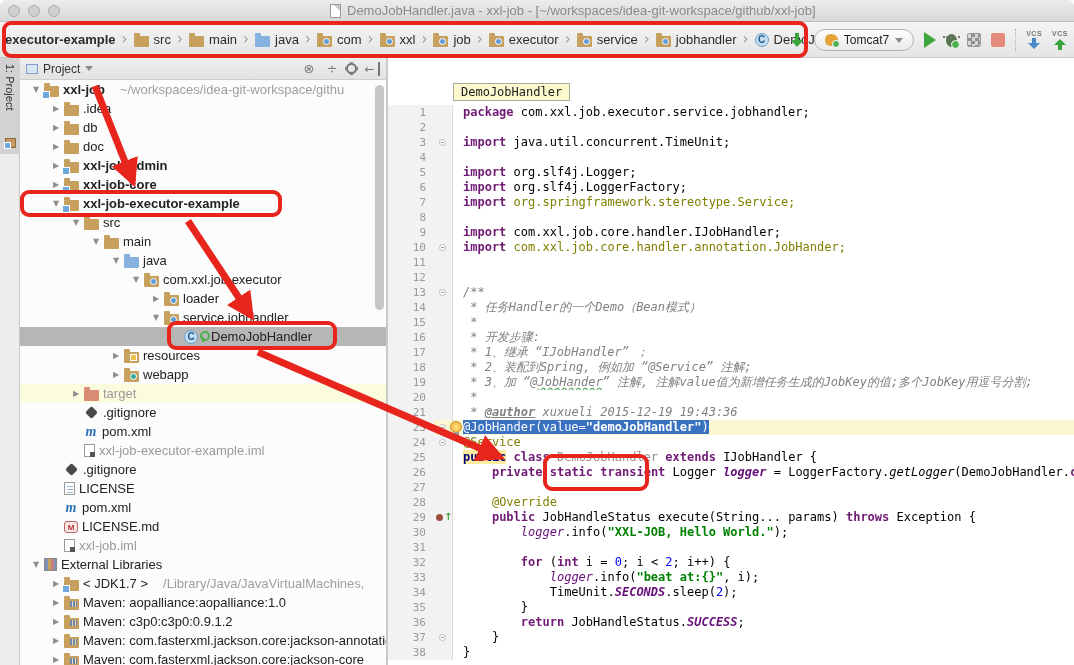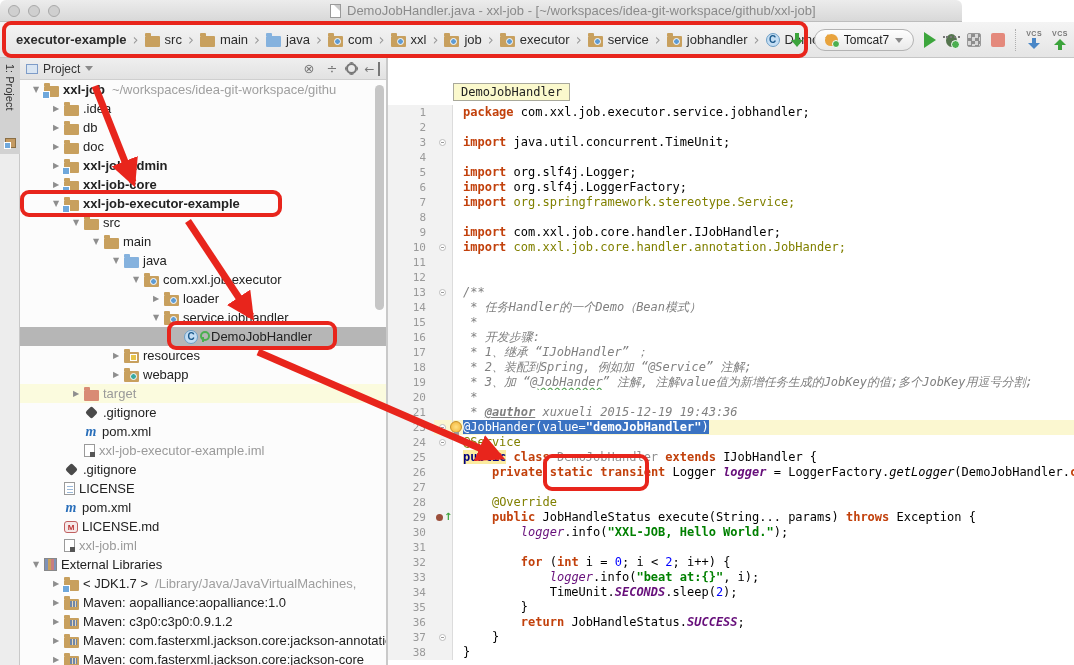--- a/index.html
+++ b/index.html
@@ -1,28 +1,28 @@
 <!DOCTYPE html>
 <html><head>
 <meta charset="utf-8">
 <style>
   *{margin:0;padding:0;box-sizing:border-box}
   html,body{width:1074px;height:665px;overflow:hidden;font-family:"Liberation Sans",sans-serif;background:#fff}
   .window{position:relative;width:1074px;height:665px;background:#fff;overflow:hidden}
 
   
-  .titlebar{position:absolute;left:0;top:0;width:962px;height:22px;background:linear-gradient(#ECECEC,#D8D8D8);border-bottom:1px solid #BDBDBD;border-radius:6px 6px 0 0;display:flex;align-items:center}
+  .titlebar{position:absolute;left:0;top:0;width:1074px;height:22px;background:linear-gradient(#ECECEC,#D8D8D8);border-bottom:1px solid #BDBDBD;border-radius:6px 6px 0 0;display:flex;align-items:center}
   .tl{width:12px;height:12px;border-radius:50%;background:#CFCFCF;border:1px solid #A9A9A9;margin-left:8px}
   .title-center{position:absolute;left:330px;top:3px;display:flex;align-items:center;gap:6px;color:#8a8a8a;font-size:13px;white-space:nowrap}
   .doc-icon{width:11px;height:14px;background:#fff;border:1px solid #9a9a9a;position:relative}
   .doc-icon::before{content:"";position:absolute;right:0;top:0;border:3px solid #c9c9c9;border-left-color:transparent;border-bottom-color:transparent}
 
   
   .toolbar{position:absolute;left:0;top:22px;width:1074px;height:36px;background:linear-gradient(#F4F4F4,#E5E5E5);border-bottom:1px solid #C6C6C6;display:flex;align-items:center}
-  .crumbs{display:flex;align-items:center;padding-left:13px;white-space:nowrap;overflow:hidden;flex:0 1 auto}
+  .crumbs{display:flex;padding-left:2px;white-space:nowrap;overflow:hidden;flex:0 1 auto}
   .crumb{display:flex;align-items:center;gap:5px;font-size:13px;color:#2b2b2b;padding:2px 3px;border-radius:3px}
   .crumb.bold{font-weight:bold}
   .crumb-sep{color:#9a9a9a;font-size:15px;padding:0 3px;font-family:"DejaVu Sans",sans-serif}
   .tb-right{position:absolute;right:6px;top:0;height:36px;display:flex;align-items:center;gap:10px}
   .dn-arrow,.up-arrow{position:relative;width:13px;height:15px;display:inline-block}
   .dn-arrow::before{content:"";position:absolute;left:4px;top:0;width:4px;height:7px;background:#3BA33B}
   .dn-arrow::after{content:"";position:absolute;left:0;top:7px;border:6px solid transparent;border-top:7px solid #3BA33B;border-bottom:none}
   .vcs{display:flex;flex-direction:column;align-items:center;gap:1px}
   .vcs .lbl{font-size:7px;font-weight:bold;color:#777;letter-spacing:.5px}
   .vcs .a{position:relative;width:12px;height:12px}
@@ -63,21 +63,21 @@
   .hide-ic{border-right:2px solid #777;padding-right:1px;color:#777;font-size:12px;font-family:"DejaVu Sans",sans-serif}
 
   .tree{position:absolute;left:0;top:22px;right:0;bottom:0;overflow:hidden;font-size:13px;color:#222}
   .trow{height:19px;display:flex;align-items:center;white-space:nowrap}
   .trow.selected{background:#B6B6B6}
   .trow.hl{background:#FBFBDE}
   .tgl{width:16px;flex:none;text-align:center;color:#8E8E8E;font-size:8px;font-family:"DejaVu Sans",sans-serif}
   .tlabel{margin-left:4px}
   .tlabel.b{font-weight:bold}
   .tlabel.gray{color:#9a9a9a}
-  .tsuffix{color:#9f9f9f;margin-left:7px}
+  .tsuffix{color:#9f9f9f;margin-left:15px}
   .vscroll{position:absolute;right:2px;top:27px;width:9px;height:225px;background:#C6C6C6;border-radius:5px}
 
   
   .ic{flex:none;display:inline-block;position:relative}
   .i-folder,.i-src-folder,.i-module-folder,.i-package,.i-res-folder,.i-web-folder,.i-excl-folder,.i-jdk,.i-lib{width:15px;height:11px;background:#C8A05E;border-radius:1px;margin-top:3px}
   .i-folder::before,.i-src-folder::before,.i-module-folder::before,.i-package::before,.i-res-folder::before,.i-web-folder::before,.i-excl-folder::before,.i-jdk::before,.i-lib::before{content:"";position:absolute;top:-3px;left:0;width:6px;height:3px;background:inherit;border-radius:1px 1px 0 0}
   .i-src-folder{background:#85B2DE}
   .i-excl-folder{background:#D98B74}
   .i-module-folder::after,.i-jdk::after{content:"";position:absolute;left:-2px;bottom:-2px;width:6px;height:6px;background:#6FA8DC;border:1px solid #fff}
   .i-package::after{content:"";position:absolute;right:2px;top:2px;width:5px;height:5px;border-radius:50%;background:#5E9BD3;border:1px solid #FFF}
@@ -114,21 +114,21 @@
   .selwrap{background:#3A72C2}
   .fold-m{position:absolute;left:5px;top:4px;width:7px;height:7px;border:1px solid #BDBDBD;border-radius:50%;background:#fff}
   .fold-m::after{content:"";position:absolute;left:1px;top:2px;width:3px;height:1px;background:#9a9a9a}
   .ovr{position:absolute;left:2px;top:2px;width:15px;height:11px}
   .ovr::before{content:"";position:absolute;left:0;top:2px;width:7px;height:7px;border-radius:50%;background:#9C4F3B}
   .ovr::after{content:"↑";position:absolute;left:8px;top:-3px;color:#3BA33B;font-size:10px;font-weight:bold;font-family:"DejaVu Sans",sans-serif}
   .bulb{position:absolute;left:62px;top:363px;width:12px;height:12px;background:radial-gradient(#FFE082,#F2B233);border:1px solid #C69026;border-radius:50%;z-index:4}
   .bulb::after{content:"";position:absolute;left:3px;bottom:-4px;width:5px;height:4px;background:#9a9a9a}
 
   
-  .t-k{color:#c2410c;font-weight:bold}
+  .t-k{color:#701a75;font-weight:bold}
   .t-kh{color:#000080;font-weight:bold;background:#FBECA0}
   .t-p{color:#000}
   .t-s{color:#008000;font-weight:bold}
   .t-n{color:#0000FF}
   .t-a{color:#808000}
   .t-d{color:#808080;font-style:italic}
   .t-dt{color:#808080;font-style:italic;font-weight:bold;text-decoration:underline}
   .t-dw{color:#808080;font-style:italic;text-decoration:underline wavy #52A352}
   .t-f{color:#660E7A;font-style:italic}
   .t-fb{color:#660E7A;font-style:italic;font-weight:bold}

